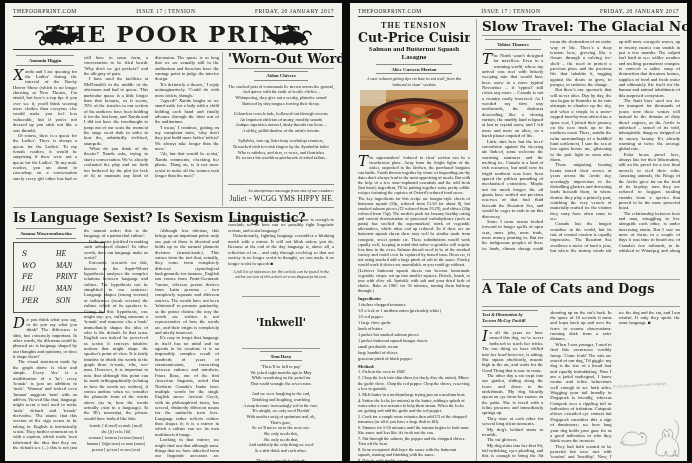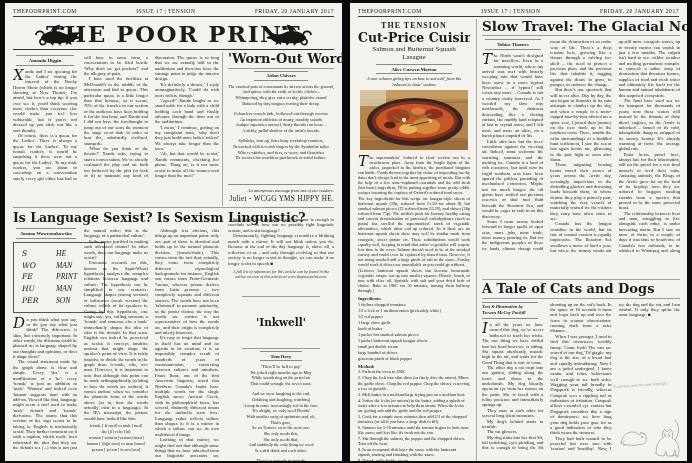--- a/index.html
+++ b/index.html
@@ -57,32 +57,32 @@
   .inkwell{position:absolute;left:223px;top:293px;width:106px;bottom:0;overflow:hidden;text-align:center;}
   .inkwell .hl{font-size:10.5px;border-top:1px solid #9a9a9a;border-bottom:1px solid #9a9a9a;
                display:inline-block;padding:20px 14px;margin-bottom:2px;}
 
   .vrule{position:absolute;width:1px;background:#a5a5a5;}
   .hrule{position:absolute;height:1px;background:#a5a5a5;}
 
   .cuisine{position:absolute;left:8px;top:16px;width:112px;bottom:0;overflow:hidden;text-align:center;}
   .cuisine .kicker{font-size:8px;font-weight:bold;letter-spacing:1px;margin:2px 0 1px 0;}
   .cuisine .hl{font-size:12.5px;margin-bottom:1px;}
-  .cuisine .subhead{font-size:7px;font-weight:normal;line-height:1.15;margin:1px 8px 3px 8px;white-space:normal;}
+  .cuisine .subhead{font-size:7px;font-weight:bold;line-height:1.15;margin:1px 8px 3px 8px;white-space:normal;}
   .cuisine .intro{font-size:4.4px;font-style:italic;margin:2px 6px 3px 6px;line-height:1.25;}
   .photo{width:108px;height:60px;display:block;margin:0 auto 3px auto;}
   .cuisine .body{font-size:4.3px;line-height:1.18;text-align:justify;}
   .cuisine .body p{margin-bottom:1px;}
   .ltitle{font-size:4.5px;font-weight:bold;text-align:left;margin:2.5px 0 .5px 0;text-indent:0;}
   .plist .p{text-indent:0;margin-bottom:.4px;text-align:left;}
 
   .slow{position:absolute;left:132px;top:16px;width:198px;}
   .slow .hl{font-size:13.5px;padding-bottom:2px;}
   .cats{position:absolute;left:132px;top:279px;width:198px;bottom:0;}
-  .cats .hl{font-size:13px;padding-bottom:2px;}
+  .cats .hl{font-size:13px;padding-bottom:10px;}
   .sketch{position:absolute;right:0;bottom:2px;width:62px;height:78px;}
   .sketch-cap{position:absolute;right:4px;bottom:74px;width:70px;font-size:3.6px;color:#9c9c9c;
               font-style:italic;transform:rotate(-4deg);text-align:center;}
 </style>
 </head>
 <body>
 
 <div class="spread">
 
   <div class="page l">

